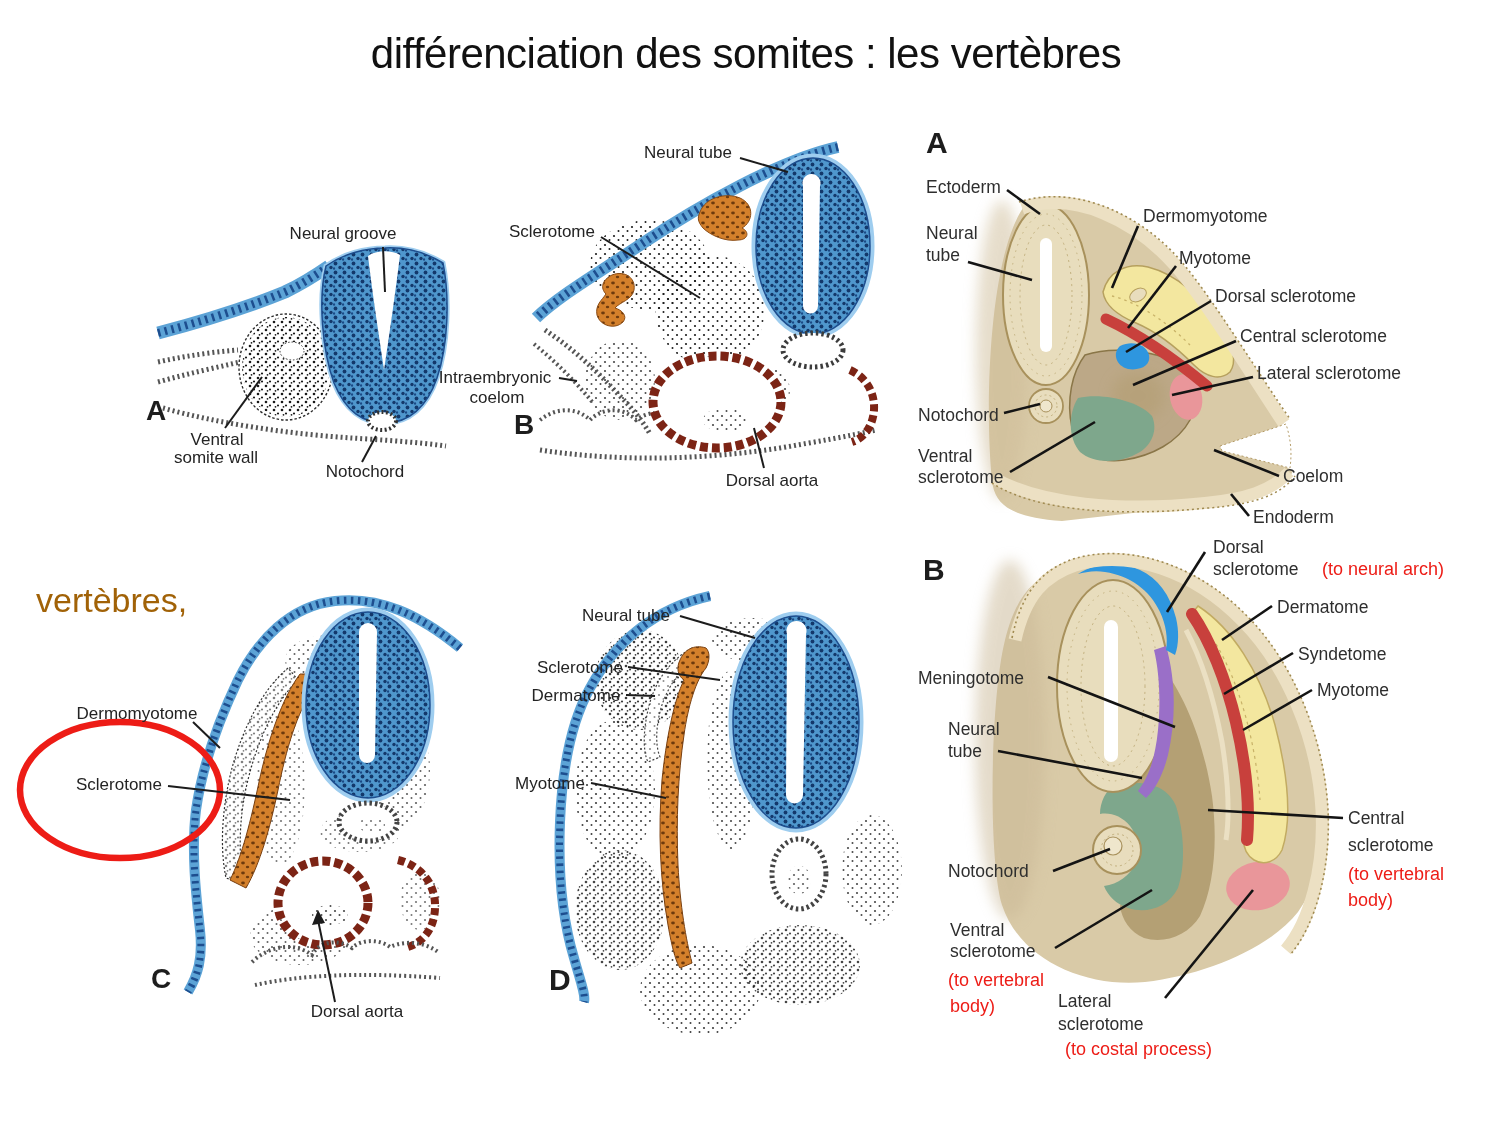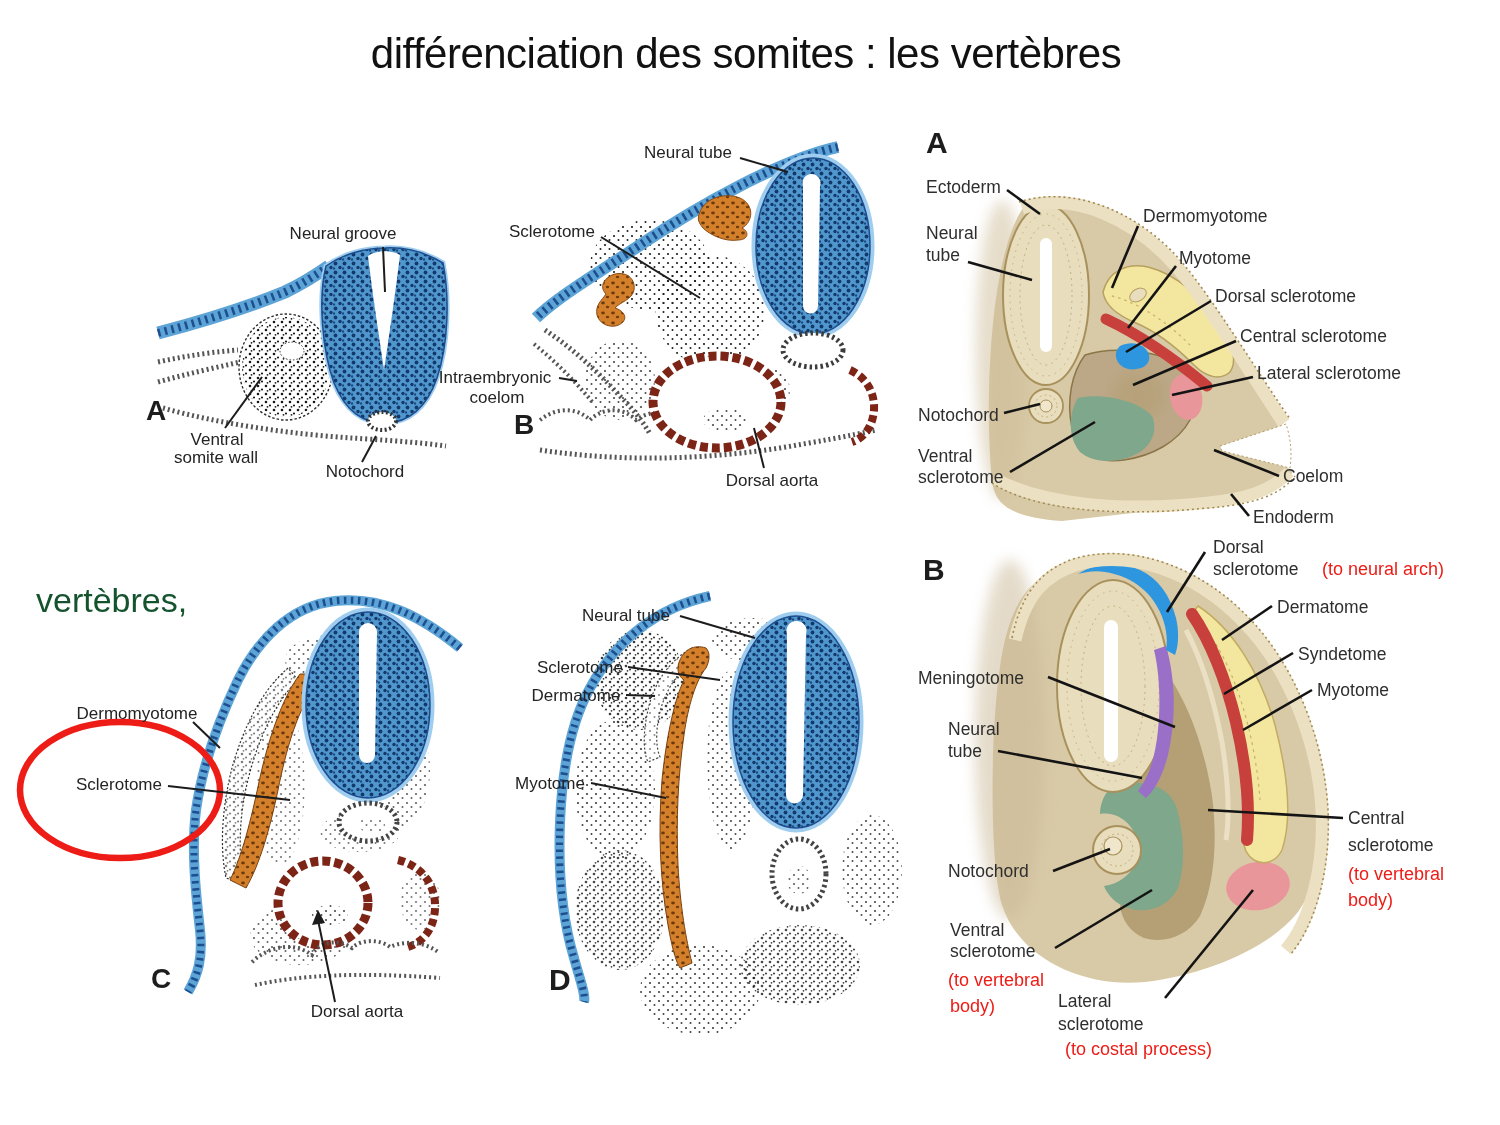--- a/index.html
+++ b/index.html
@@ -1,20 +1,20 @@
 <!DOCTYPE html>
 <html><head>
 <meta charset="utf-8">
 <style>
   html,body{margin:0;padding:0;background:#fff;}
   .slide{position:relative;width:1500px;height:1125px;background:#fff;overflow:hidden;
          font-family:"Liberation Sans",sans-serif;}
   .title{position:absolute;top:30px;left:0;width:1492px;text-align:center;
          font-size:42px;color:#111;letter-spacing:-0.5px;}
-  .sidenote{position:absolute;left:36px;top:577px;font-size:34px;line-height:46px;color:#14532d;}
+  .sidenote{position:absolute;left:36px;top:577px;font-size:34px;line-height:46px;color:#a16207;}
   svg text{font-family:"Liberation Sans",sans-serif;}
   .lbl{font-size:17px;fill:#242424;}
   .lblc{font-size:17.5px;fill:#2e2e2e;}
   .red{font-size:18px;fill:#ed1c16;}
   .ltr{font-size:28px;font-weight:bold;fill:#1d1d1d;}
   .mid{text-anchor:middle;}
   .ld{stroke:#1c1c1c;stroke-width:2;fill:none;}
   .ld3{stroke:#141414;stroke-width:2.6;fill:none;}
   .cells{stroke:#1d4e8f;stroke-dasharray:2.5 4.5;fill:none;}
   .memb{stroke:#555;fill:none;stroke-dasharray:2 3;}

